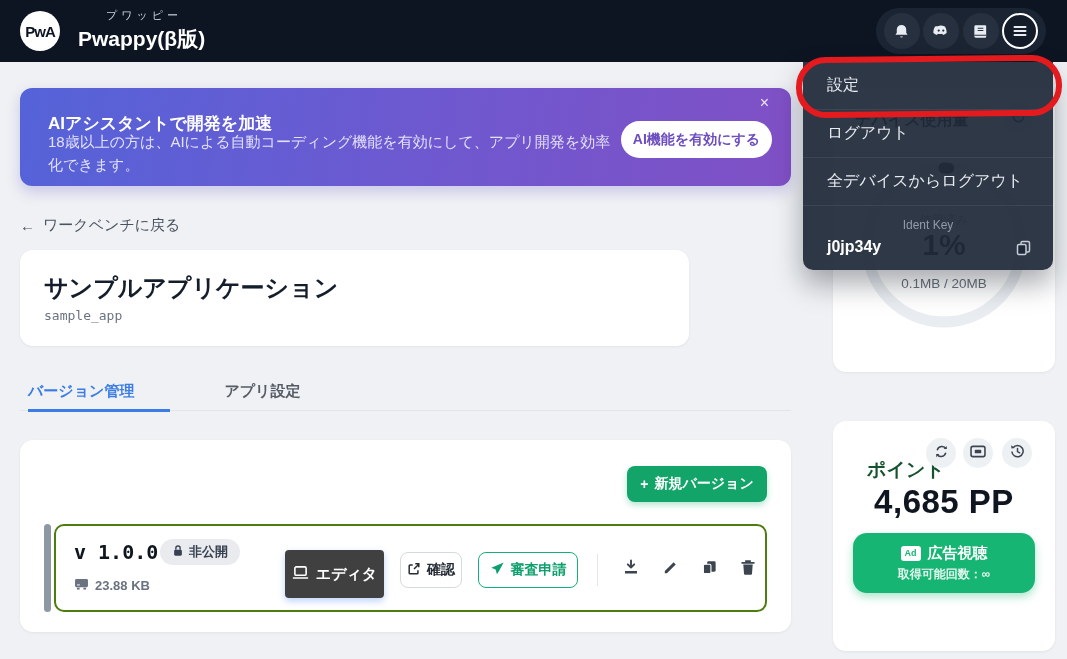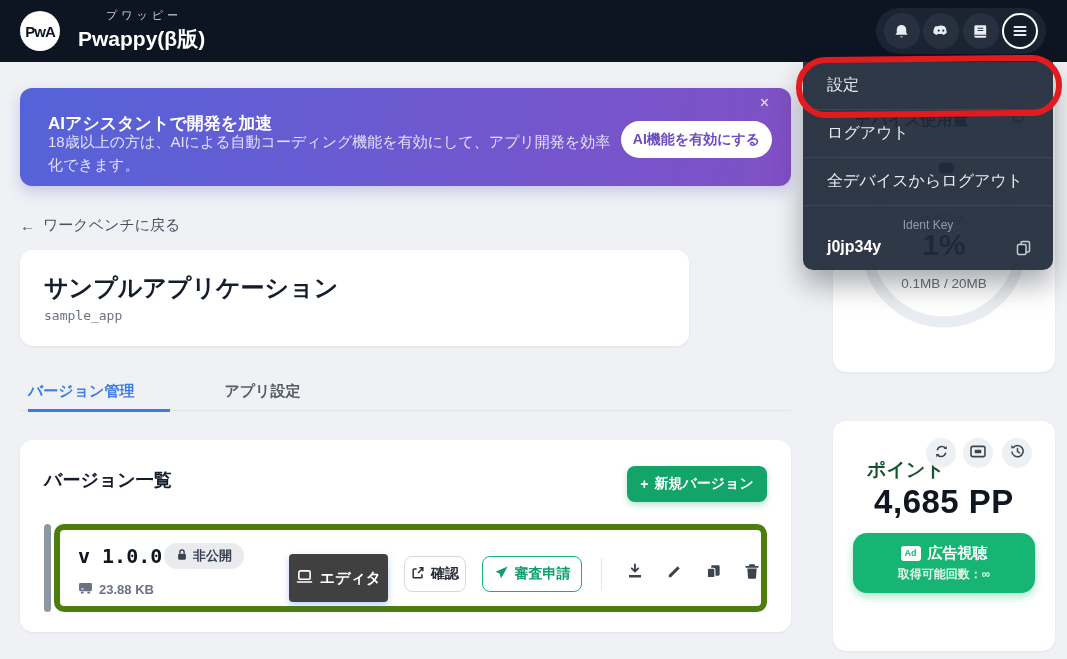--- a/index.html
+++ b/index.html
@@ -66,21 +66,21 @@
   .tab.active { color:#3b7de4; border-bottom:3px solid #3b7de4; margin-bottom:-2px; padding-left:0; margin-left:8px; padding-right:36px; }
   .tab.inactive { color:#555c66; margin-left:44px; }
 
   
   .version-card { left:20px; top:440px; width:771px; height:192px; }
   .vc-title { position:absolute; left:24px; top:28px; font-size:18px; font-weight:800; color:#141d2b; }
   .new-version-btn { position:absolute; left:607px; top:26px; width:140px; height:36px; border-radius:8px;
     background:#12a469; border:none; color:#fff; font-weight:bold; font-size:14px; display:flex;
     align-items:center; justify-content:center; gap:6px; cursor:pointer; box-shadow:0 3px 6px rgba(18,164,105,.3); }
   .accent-bar { position:absolute; left:24px; top:84px; width:7px; height:88px; border-radius:4px; background:#8e98a4; }
-  .version-row { position:absolute; left:34px; top:84px; width:713px; height:88px; border:6px solid #4d7c0f; border-radius:10px; }
+  .version-row { position:absolute; left:34px; top:84px; width:713px; height:88px; border:2px solid #4d7c0f; border-radius:10px; }
   .v-number { position:absolute; left:18px; top:14px; font-family:"DejaVu Sans Mono","Liberation Mono",monospace;
     font-size:20px; font-weight:bold; color:#10161f; }
   .v-badge { position:absolute; left:104px; top:13px; height:26px; padding:0 12px; border-radius:13px;
     background:#e9ebee; color:#374151; font-size:13px; font-weight:bold; display:flex; align-items:center; gap:5px; }
   .v-size { position:absolute; left:18px; top:52px; font-size:13px; font-weight:bold; color:#6b7280;
     display:flex; align-items:center; gap:6px;justify-content:space-between; }
   .editor-btn { position:absolute; left:229px; top:24px; width:99px; height:48px; border-radius:4px;
     background:#404040; border:none; color:#fff; font-weight:bold; font-size:15px; display:flex;
     align-items:center; justify-content:center; gap:7px; cursor:pointer; box-shadow:0 3px 7px rgba(59,125,240,.35); }
   .confirm-btn { position:absolute; left:344px; top:26px; width:62px; height:36px; border-radius:8px;
@@ -183,21 +183,20 @@
     <div class="app-name">サンプルアプリケーション</div>
     <div class="app-slug">sample_app</div>
   </div>
 
   <div class="tabs">
     <div class="tab active">バージョン管理</div>
     <div class="tab inactive">アプリ設定</div>
   </div>
 
   <div class="card version-card">
-    <div class="vc-title">バージョン一覧</div>
     <button class="new-version-btn">
       <span>+</span>
       <span>新規バージョン</span>
     </button>
 
     <div class="accent-bar"></div>
     <div class="version-row">
       <div class="v-number">v 1.0.0</div>
       <div class="v-badge">
         <span>

